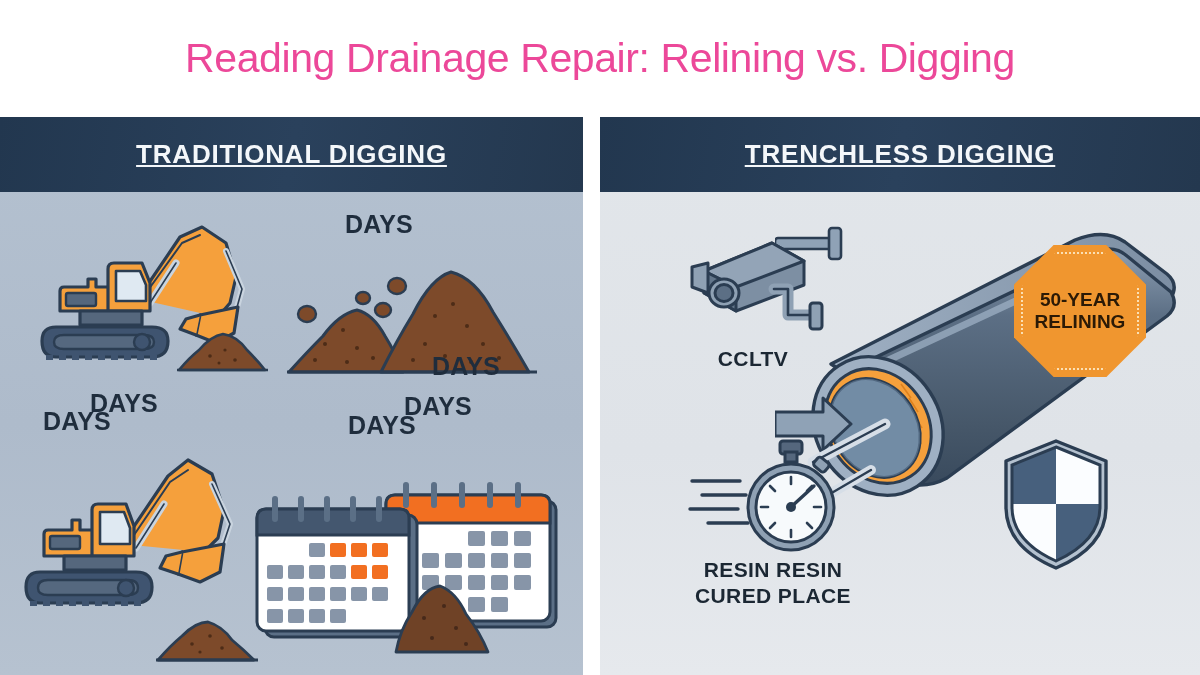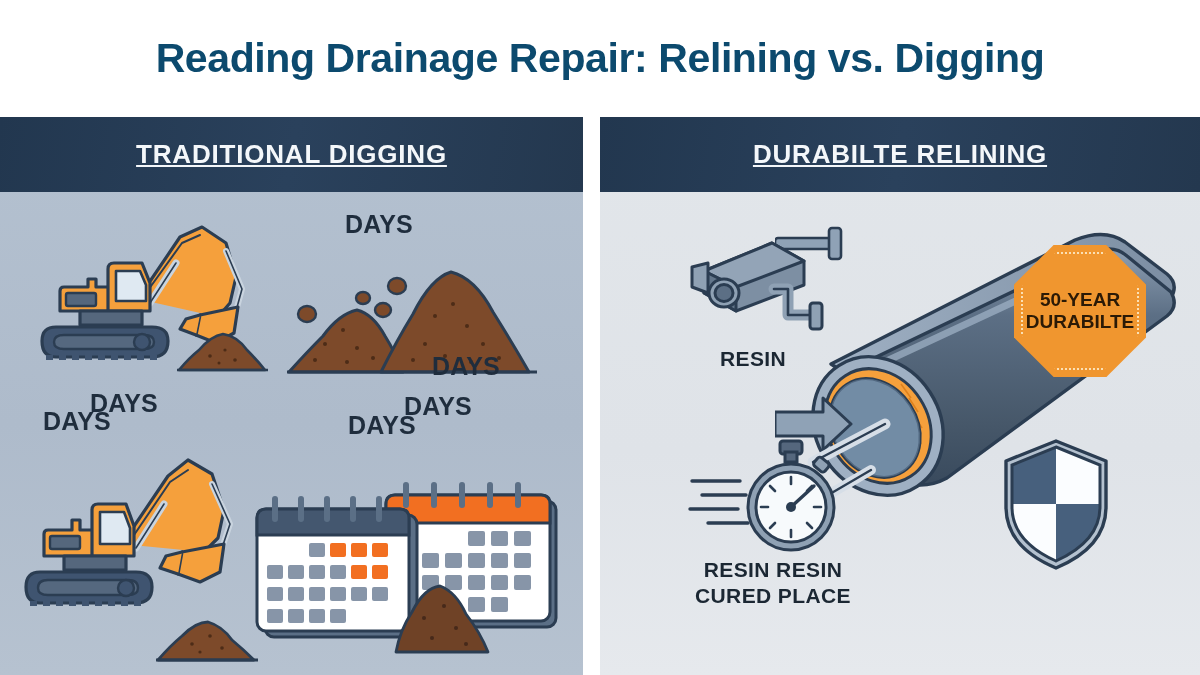--- a/index.html
+++ b/index.html
@@ -26,22 +26,22 @@
     top: 0;
     width: 1200px;
     height: 117px;
     background: #ffffff;
     display: flex;
     align-items: center;
     justify-content: center;
   }
   .title-text {
     font-size: 41px;
-    font-weight: bold;
-    color: #0c4a6e;
+    font-weight: normal;
+    color: #ec4899;
     letter-spacing: -0.4px;
     white-space: nowrap;
   }
 
   
   .panel {
     position: absolute;
     top: 117px;
     height: 558px;
     overflow: hidden;
@@ -358,21 +358,21 @@
       <div class="lbl" style="left:43px;  top:215px;">DAYS</div>
       <div class="lbl" style="left:404px; top:200px;">DAYS</div>
       <div class="lbl" style="left:348px; top:219px;">DAYS</div>
 
     </div>
   </div>
 
   <div class="panel panel-right">
 
     <div class="panel-header">
-      <div class="panel-header-text">DURABILTE RELINING</div>
+      <div class="panel-header-text">TRENCHLESS DIGGING</div>
     </div>
 
     <div class="panel-body">
 
       <svg class="art" style="left:175px; top:20px;" width="420" height="330" viewBox="0 0 420 330">
         <defs>
           <linearGradient id="pipeBody" x1="0" y1="0" x2="0" y2="1">
             <stop offset="0%" stop-color="#8d9fb3"></stop>
             <stop offset="28%" stop-color="#5c6f85"></stop>
             <stop offset="75%" stop-color="#465769"></stop>
@@ -424,41 +424,41 @@
 
         <g>
           <rect x="0" y="26" width="62" height="11" rx="3" fill="#8fa2b6" stroke="#2b3d52" stroke-width="2.6"></rect>
           <rect x="54" y="16" width="12" height="31" rx="3" fill="#8fa2b6" stroke="#2b3d52" stroke-width="2.6"></rect>
         </g>
       </svg>
 
       <div class="badge" style="left:414px; top:17px;">
         <div class="dots"></div>
         <span>50-YEAR</span>
-        <span>DURABILTE</span>
+        <span>RELINING</span>
       </div>
 
       <svg class="art" style="left:78px; top:35px;" width="150" height="110" viewBox="0 0 150 110">
         <g stroke="#2b3d52" stroke-width="3" stroke-linejoin="round">
 
           <path d="M26 44 L94 16 L126 34 L126 58 L58 84 L26 66 Z" fill="#7d8fa3"></path>
 
           <path d="M26 44 L94 16 L126 34 L58 60 Z" fill="#93a4b7"></path>
 
           <path d="M26 44 L58 60 L58 84 L26 66 Z" fill="#63768b"></path>
           <path d="M14 40 L30 36 L30 66 L14 60 Z" fill="#8fa1b4"></path>
           <ellipse cx="46" cy="66" rx="15" ry="14" fill="#8fa1b4"></ellipse>
           <ellipse cx="46" cy="66" rx="9" ry="8.5" fill="#5c6f85"></ellipse>
 
           <path d="M96 62 L110 62 L110 88 L136 88" fill="none" stroke="#8fa1b4" stroke-width="11" stroke-linecap="round"></path>
           <path d="M96 62 L110 62 L110 88 L136 88" fill="none" stroke="#2b3d52" stroke-width="2.6" stroke-linecap="round"></path>
           <rect x="132" y="76" width="12" height="26" rx="3" fill="#8fa1b4"></rect>
         </g>
       </svg>
-      <div class="cap" style="left:68px; top:155px; width:170px;">RESIN</div>
+      <div class="cap" style="left:68px; top:155px; width:170px;">CCLTV</div>
 
       <svg class="art" style="left:88px; top:245px;" width="170" height="125" viewBox="0 0 170 125">
         <g stroke="#2b3d52" stroke-width="3" stroke-linecap="round">
 
           <line x1="4" y1="44" x2="52" y2="44" stroke-width="3.4"></line>
           <line x1="14" y1="58" x2="58" y2="58" stroke-width="3.4"></line>
           <line x1="2" y1="72" x2="50" y2="72" stroke-width="3.4"></line>
           <line x1="20" y1="86" x2="60" y2="86" stroke-width="3.4"></line>
 
           <rect x="92" y="4" width="22" height="13" rx="3" fill="#55677d"></rect>

